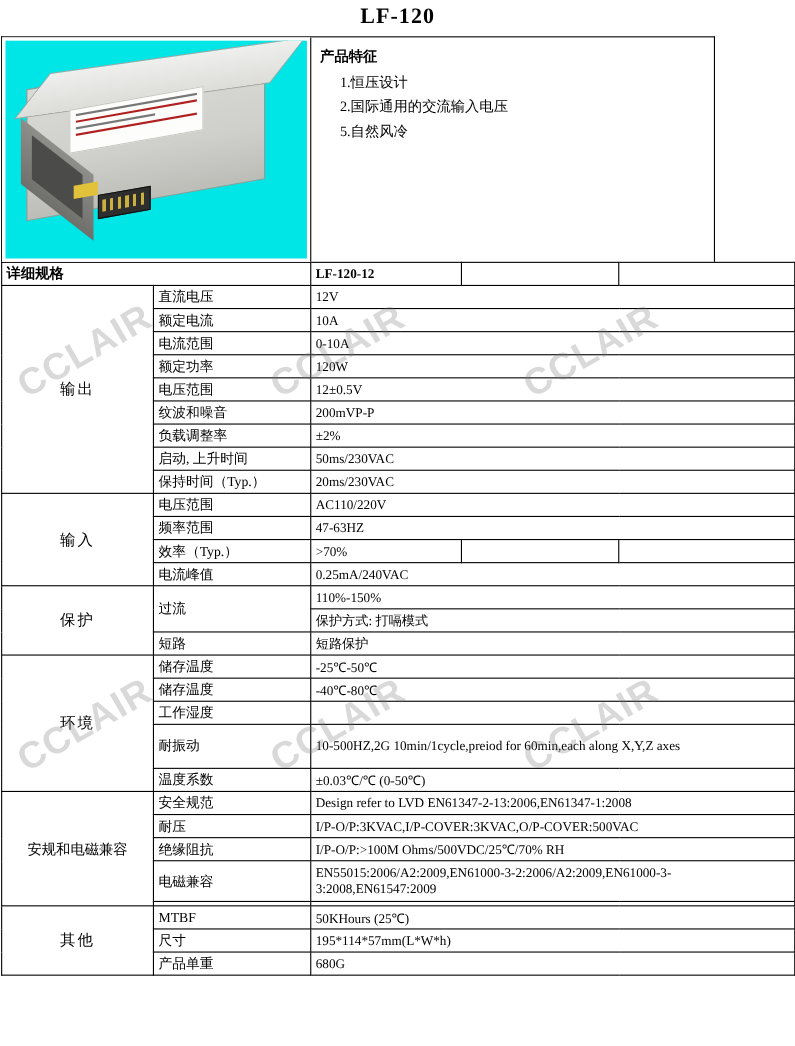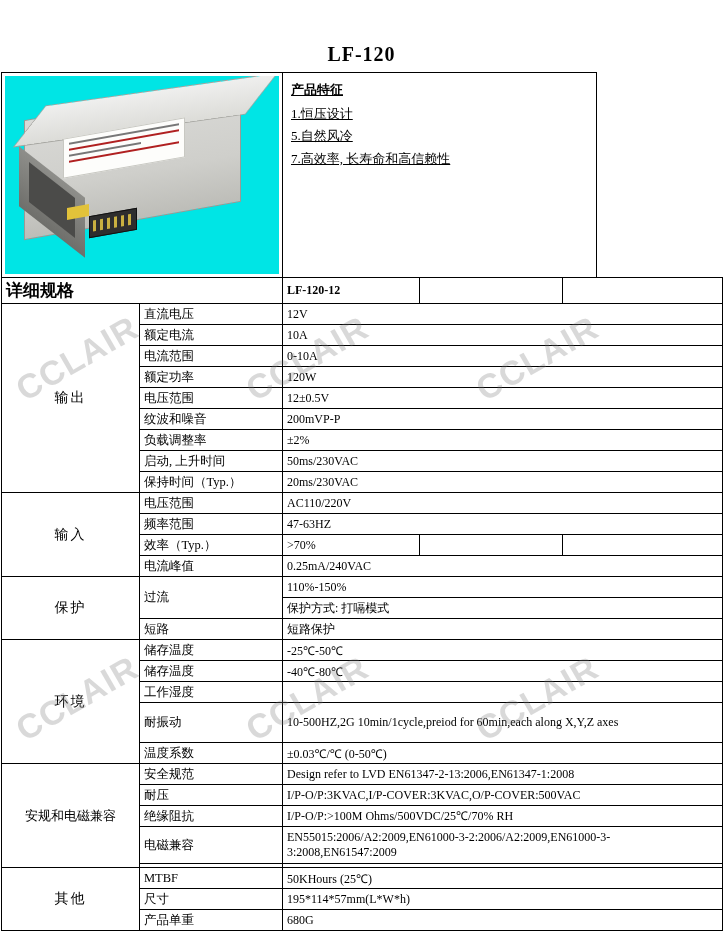--- a/index.html
+++ b/index.html
@@ -21,31 +21,29 @@
     height: 951px;
     box-sizing: border-box;
   }
   .title {
     text-align: center;
     font-size: 20px;
     font-weight: bold;
     letter-spacing: 1px;
     padding: 4px 0 6px 0;
     font-family: "Liberation Serif", serif;
-    margin-top: 39px;
   }
   .top-area {
     display: flex;
     align-items: stretch;
     border: 1px solid #000;
     border-bottom: none;
     box-sizing: border-box;
     margin: 0 1px;
-    width: 596px;
-    text-decoration: underline;
+    width: 649px;
   }
   .photo-cell {
     width: 281px;
     border-right: 1px solid #000;
     box-sizing: border-box;
     padding: 3px;
     background: #fff;
   }
   .psu-photo {
     width: 100%;
@@ -143,21 +141,21 @@
     padding: 6px 6px 6px 8px;
     box-sizing: border-box;
     font-size: 13px;
     line-height: 22.5px;
   }
   .features-title {
     font-weight: bold;
     font-size: 13px;
     margin-bottom: 1px;
   }
-  .feature-item { white-space: nowrap; }
+  .feature-item { white-space: nowrap; margin-left: 18px; }
 
   table.spec {
     border-collapse: collapse;
     width: 721px;
     margin: 0 1px;
     table-layout: fixed;
     font-size: 12.5px;
   }
   table.spec td {
     border: 1px solid #000;
@@ -168,21 +166,21 @@
     font-family: "Liberation Serif", serif;
   }
   td.cat {
     text-align: center;
     font-weight: normal;
     font-size: 14px;
     letter-spacing: 2px;
   }
   td.hdr {
     font-weight: bold;
-    font-size: 17px;
+    font-size: 13px;
   }
   td.item { padding-left: 6px; margin-left: 39px; }
   td.val  { padding-left: 6px; font-family: "Liberation Mono", monospace; font-size: 12px; }
   td.val-wide { font-family: "Liberation Mono", monospace; font-size: 12px; line-height: 15px; padding: 1px 4px; }
 
   
   .wm {
     position: absolute;
     font-family: "Liberation Sans", sans-serif;
     font-weight: bold;
@@ -227,22 +225,22 @@
           <div class="psu-label-line g s"></div>
           <div class="psu-label-line"></div>
         </div>
         <div class="psu-yellow"></div>
         <div class="psu-term"></div>
       </div>
     </div>
     <div class="features-cell">
       <div class="features-title">产品特征</div>
       <div class="feature-item">1.恒压设计</div>
+      <div class="feature-item">2.国际通用的交流输入电压</div>
       <div class="feature-item">5.自然风冷</div>
-      <div class="feature-item">7.高效率, 长寿命和高信赖性</div>
     </div>
   </div>
 
   <table class="spec">
     <colgroup>
       <col style="width:138px">
       <col style="width:143px">
       <col style="width:137px">
       <col style="width:143px">
       <col style="width:160px">

